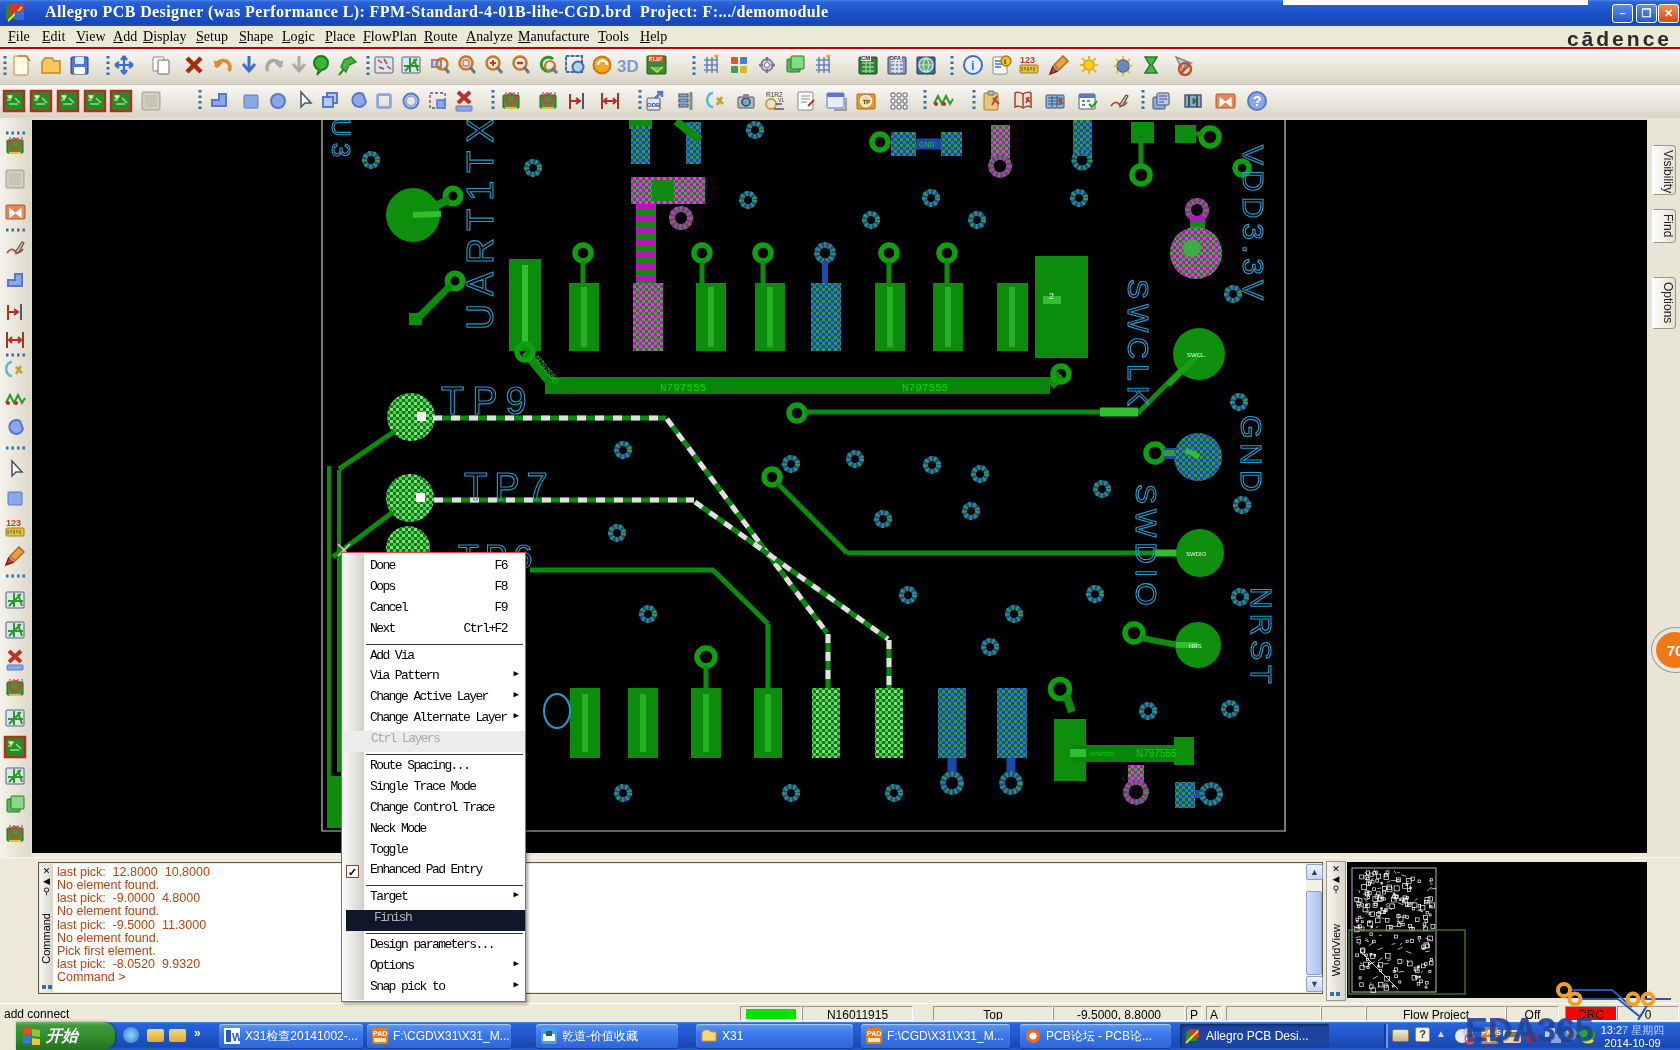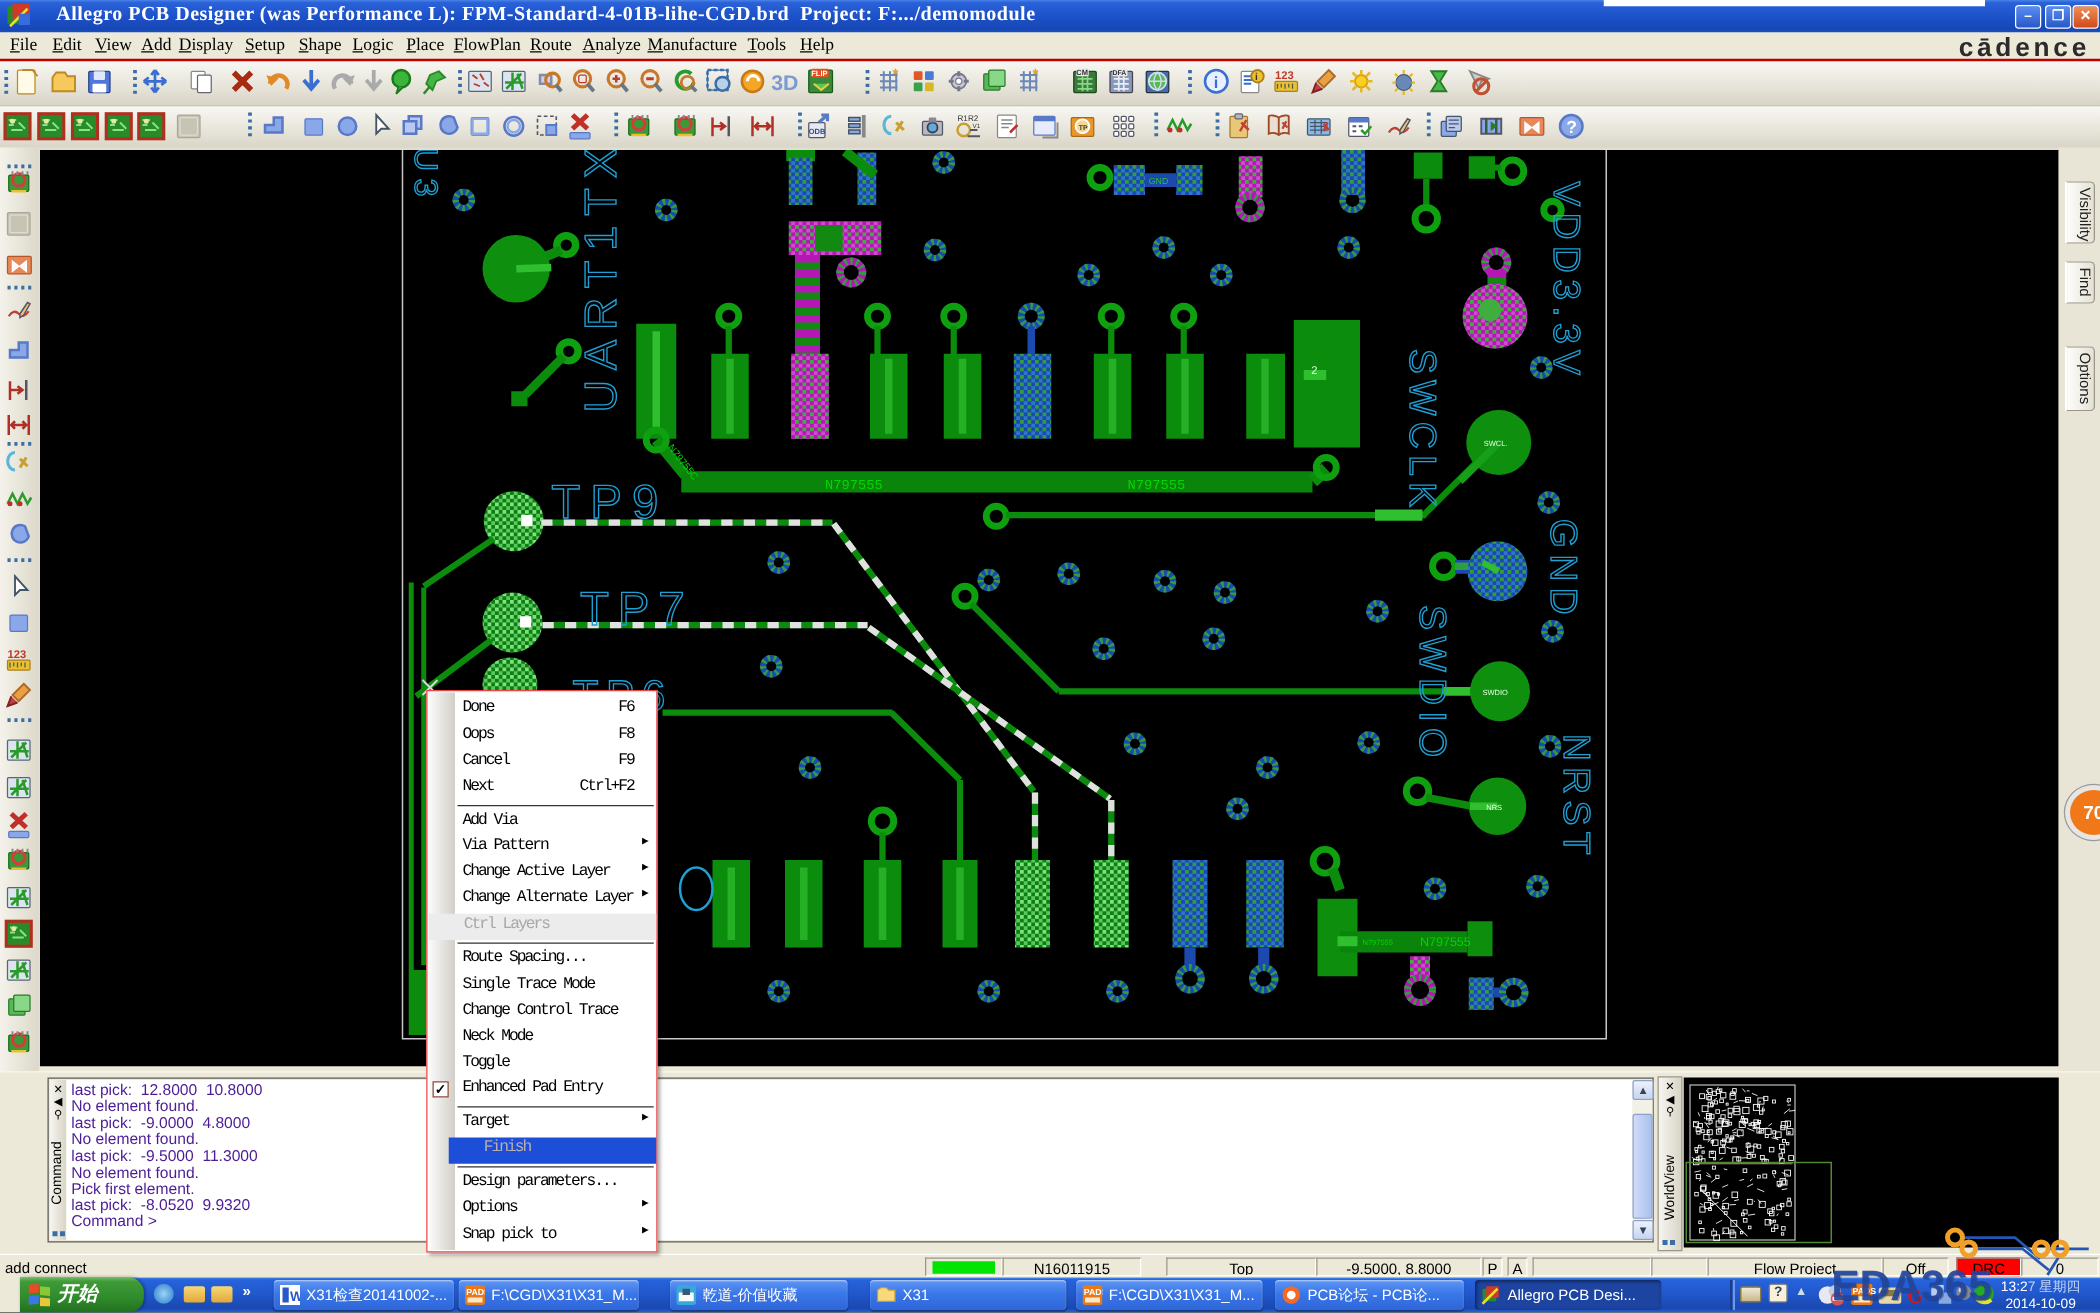--- a/index.html
+++ b/index.html
@@ -13,29 +13,29 @@
 .tb{left:0;width:1680px;height:35px;background:linear-gradient(#f8f7f3,#e6e3d8 60%,#d8d4c6)}
 .canvas{left:0;top:118px;width:1680px;height:735px;background:#e2dfd0}
 .sidebar{left:0;top:118px;width:31px;height:885px;background:linear-gradient(90deg,#f4f2ea,#dcd8ca)}
 .rightstrip{left:1647px;top:118px;width:33px;height:885px;background:#e8e5d6}
 .vtab{left:1652px;width:24px;background:linear-gradient(90deg,#fdfdfb,#e4e1d4);border:1px solid #9a968a;border-left:2px solid #fff;border-radius:0 4px 4px 0;writing-mode:vertical-rl;text-align:center;font:12px "Liberation Sans";color:#222;padding:4px 0}
 .badge{left:1652px;top:628px;width:46px;height:44px;border-radius:50%;background:#f07818;border:4px solid #e8e6e2;box-shadow:0 0 0 1px #999;color:#fff;font:bold 15px "Liberation Sans";line-height:38px;text-align:center}
 .cmenu{left:341px;top:552px;width:185px;height:450px;background:#fff;border:1px solid #ef4444;box-shadow:2px 2px 3px rgba(0,0,0,.35);padding-top:5px}
 .cmenu .gutter{position:absolute;left:1px;top:1px;bottom:1px;width:21px;background:linear-gradient(90deg,#fbfbfb,#d2cfc8)}
 .mitem{position:relative;height:20.9px;line-height:20.9px;padding-left:28px;font:13px "Liberation Mono",monospace;letter-spacing:-1.6px;color:#000;white-space:nowrap}
 .mgray{color:#a8a8a8;background:#ececec;margin-left:1px}
-.mpink{color:#b8b0b0;background:#1d4ed8;margin-left:17px}
+.mpink{color:#b8b0b0;background:#0f172a;margin-left:4px}
 .msep{height:3px;border-bottom:1.5px solid #333;margin:0 2px 3px 24px}
 .msh{position:absolute;right:18px;letter-spacing:-1.6px}
 .marr{position:absolute;right:6px;font-size:9px;letter-spacing:0}
 .chk{position:absolute;left:4px;top:3px;width:13px;height:13px;background:#fff;border:1px solid #8a4a3a;color:#000;font:bold 11px "Liberation Sans";line-height:12px;text-align:center;letter-spacing:0}
 .cmdwin{left:0;top:857px;width:1680px;height:146px;background:#ece9d8;border-top:1px solid #f8f6f0}
 .cmdbox{left:38px;top:4px;width:1285px;height:132px;border:1px solid #5a5a55;background:#ece9d8}
 .cmdstrip{left:1px;top:1px;width:13px;height:128px;background:linear-gradient(90deg,#f6f5f0,#d8d4c6);font:9px "Liberation Sans"}
-.cmdtext{left:14px;top:1px;width:1253px;height:128px;background:#fff;font:12.5px "Liberation Sans";line-height:13.15px;color:#4c1d95;padding:2px 0 0 4px;white-space:pre}
+.cmdtext{left:14px;top:1px;width:1253px;height:128px;background:#fff;font:12.5px "Liberation Sans";line-height:13.15px;color:#c2410c;padding:2px 0 0 4px;white-space:pre}
 .cmdsb{left:1267px;top:1px;width:16px;height:128px;background:#f2f1e8}
 .statusbar{left:0;top:1003px;width:1680px;height:19px;background:#ece9d8;border-top:1px solid #fff;font:12px "Liberation Sans";color:#000}
 .sfield{position:absolute;top:2px;height:15px;border-left:1px solid #9a968a;border-top:1px solid #9a968a;border-bottom:1px solid #fff;border-right:1px solid #fff;text-align:center;overflow:hidden}
 .taskbar{left:16px;top:1022px;width:1680px;height:28px;background:linear-gradient(#4c8bf0 0%,#2763dc 6%,#2158cc 45%,#1a48b0 88%,#2763dc 100%)}
 .start{left:0;top:0;width:99px;height:28px;background:linear-gradient(#6db860 0%,#3f9a38 12%,#2f8a2a 60%,#227020 100%);border-radius:0 12px 12px 0;box-shadow:1px 0 3px rgba(0,0,0,.4);color:#fff;font:bold italic 16px "Liberation Serif";line-height:28px;padding-left:30px}
 .tbtn{position:absolute;top:2px;height:24px;background:linear-gradient(#5f96f5,#3a77e8 45%,#2e66d8);border-radius:3px;box-shadow:inset 0 1px 1px rgba(255,255,255,.5), 0 1px 1px rgba(0,0,0,.3);color:#fff;font:12px "Liberation Sans";line-height:24px;padding-left:26px;white-space:nowrap;overflow:hidden}
 .tpress{background:#1c44a0;box-shadow:inset 1px 1px 3px rgba(0,0,0,.5)}
 .ticon{position:absolute;left:5px;top:4px;width:16px;height:16px;border-radius:2px}
 .clock{position:absolute;left:1590px;top:1024px;width:85px;color:#fff;font:11px "Liberation Sans";text-align:center;line-height:13px}
 .wm{position:absolute;left:1465px;top:1010px;font:bold 34px "Liberation Sans";color:rgba(35,70,155,0.9);letter-spacing:0px;z-index:70;text-shadow:1px 1px 0 rgba(20,40,90,0.35)}

